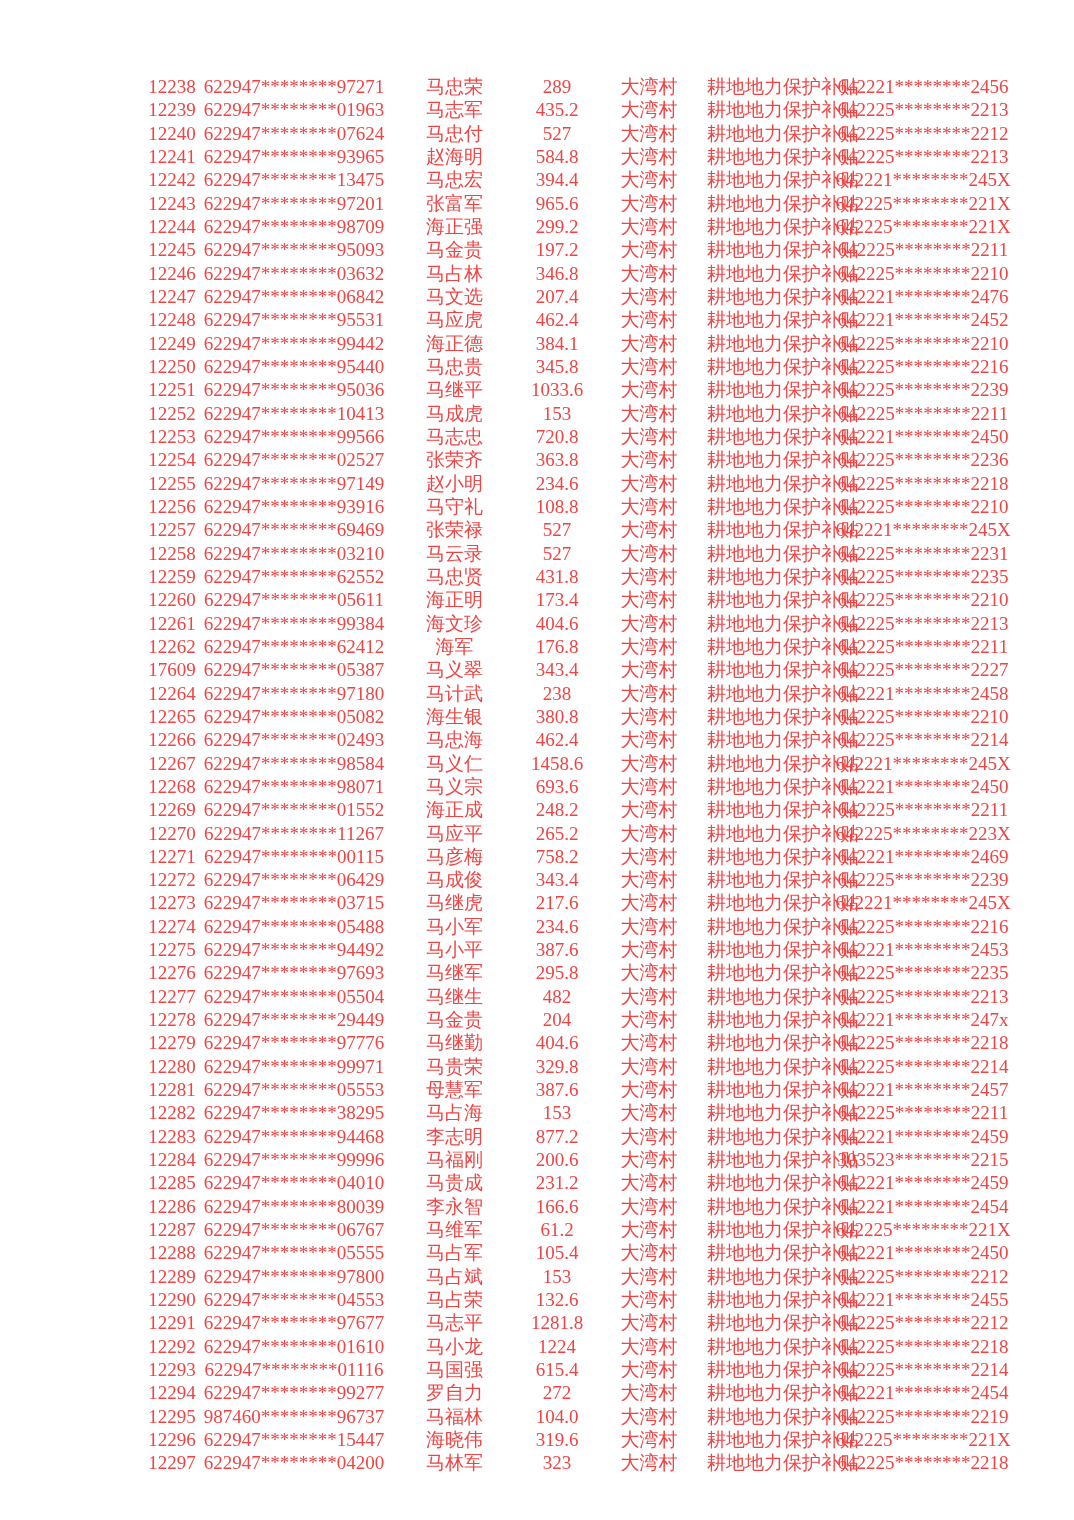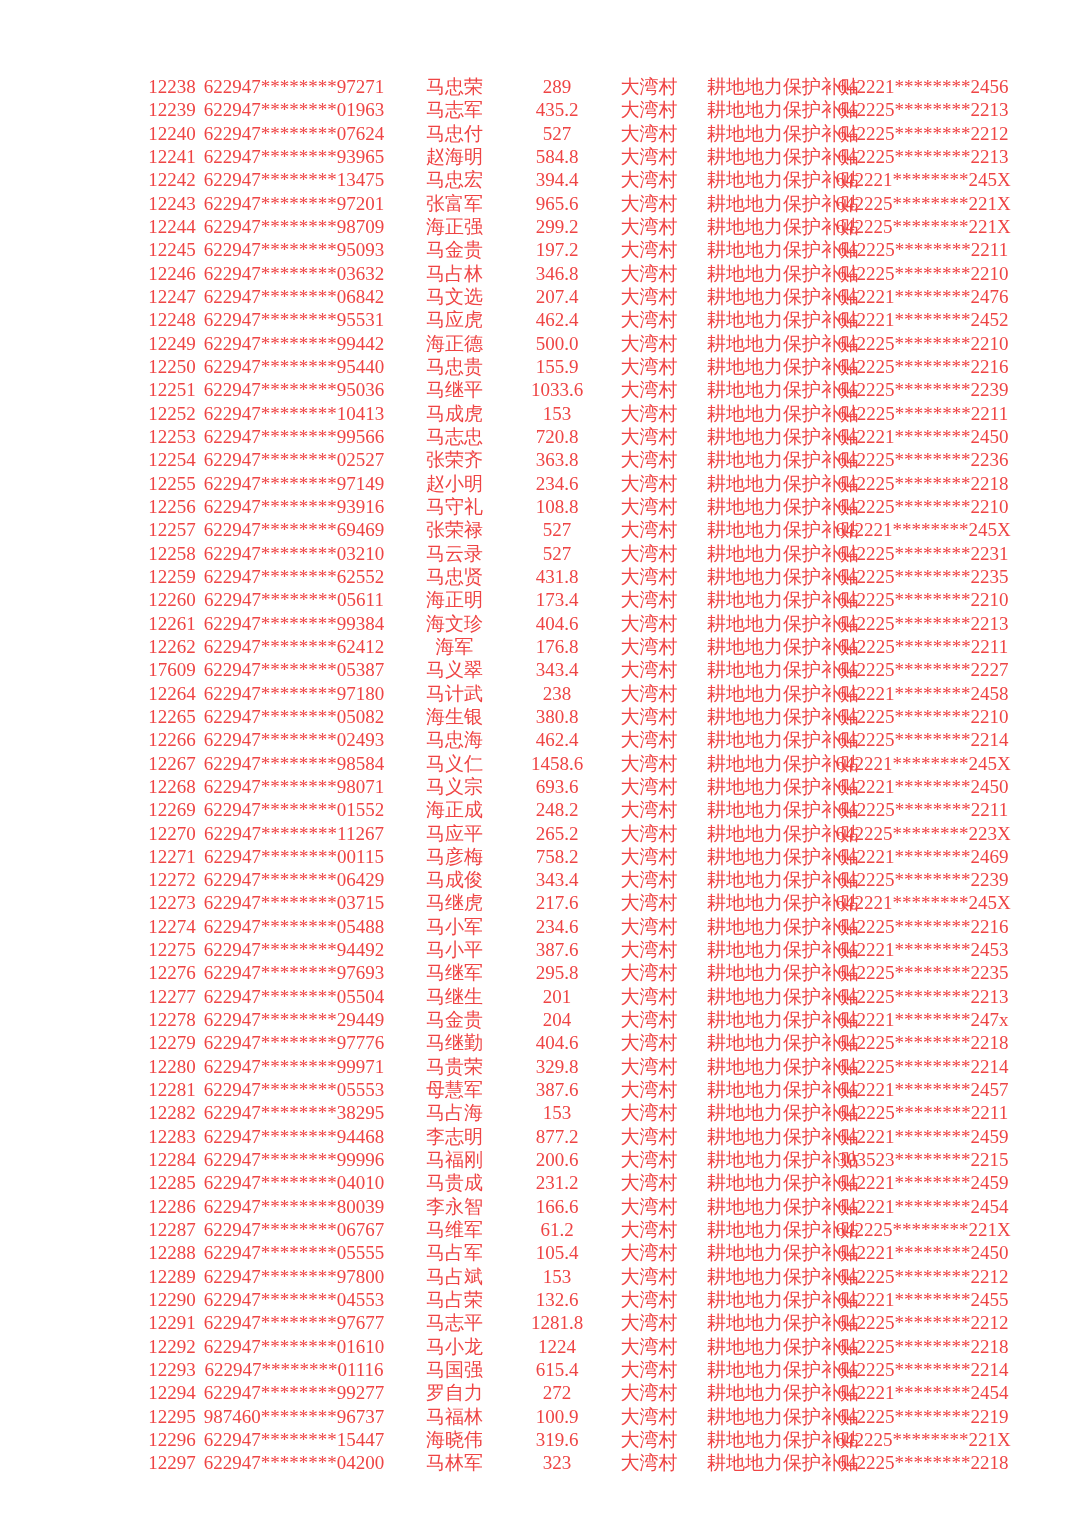--- a/index.html
+++ b/index.html
@@ -145,31 +145,31 @@
     <div class="cell">462.4</div>
     <div class="cell">大湾村</div>
     <div class="cell">耕地地力保护补贴</div>
     <div class="cell">642221********2452</div>
   </div>
 
   <div class="row">
     <div class="cell">12249</div>
     <div class="cell">622947********99442</div>
     <div class="cell">海正德</div>
-    <div class="cell">500.0</div>
+    <div class="cell">384.1</div>
     <div class="cell">大湾村</div>
     <div class="cell">耕地地力保护补贴</div>
     <div class="cell">642225********2210</div>
   </div>
 
   <div class="row">
     <div class="cell">12250</div>
     <div class="cell">622947********95440</div>
     <div class="cell">马忠贵</div>
-    <div class="cell">155.9</div>
+    <div class="cell">345.8</div>
     <div class="cell">大湾村</div>
     <div class="cell">耕地地力保护补贴</div>
     <div class="cell">642225********2216</div>
   </div>
 
   <div class="row">
     <div class="cell">12251</div>
     <div class="cell">622947********95036</div>
     <div class="cell">马继平</div>
     <div class="cell">1033.6</div>
@@ -425,21 +425,21 @@
     <div class="cell">295.8</div>
     <div class="cell">大湾村</div>
     <div class="cell">耕地地力保护补贴</div>
     <div class="cell">642225********2235</div>
   </div>
 
   <div class="row">
     <div class="cell">12277</div>
     <div class="cell">622947********05504</div>
     <div class="cell">马继生</div>
-    <div class="cell">201</div>
+    <div class="cell">482</div>
     <div class="cell">大湾村</div>
     <div class="cell">耕地地力保护补贴</div>
     <div class="cell">642225********2213</div>
   </div>
 
   <div class="row">
     <div class="cell">12278</div>
     <div class="cell">622947********29449</div>
     <div class="cell">马金贵</div>
     <div class="cell">204</div>
@@ -605,21 +605,21 @@
     <div class="cell">272</div>
     <div class="cell">大湾村</div>
     <div class="cell">耕地地力保护补贴</div>
     <div class="cell">642221********2454</div>
   </div>
 
   <div class="row">
     <div class="cell">12295</div>
     <div class="cell">987460********96737</div>
     <div class="cell">马福林</div>
-    <div class="cell">100.9</div>
+    <div class="cell">104.0</div>
     <div class="cell">大湾村</div>
     <div class="cell">耕地地力保护补贴</div>
     <div class="cell">642225********2219</div>
   </div>
 
   <div class="row">
     <div class="cell">12296</div>
     <div class="cell">622947********15447</div>
     <div class="cell">海晓伟</div>
     <div class="cell">319.6</div>

